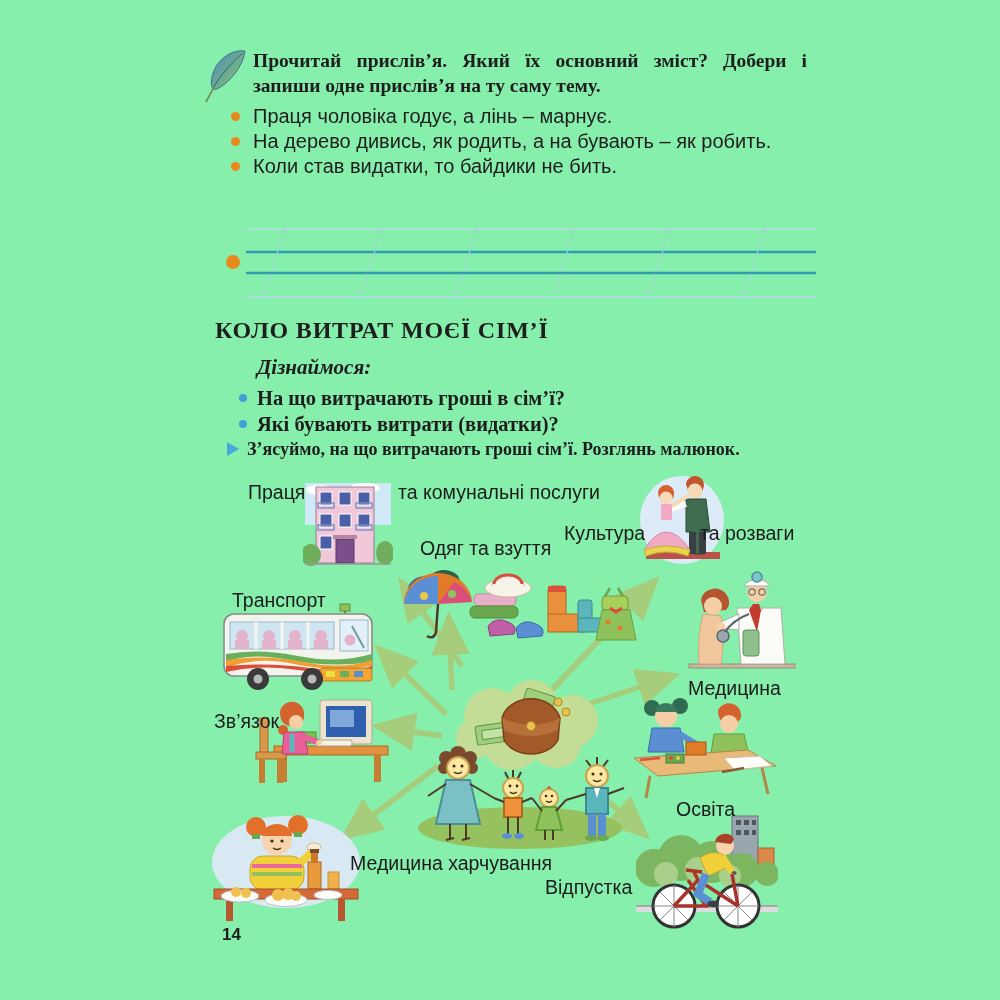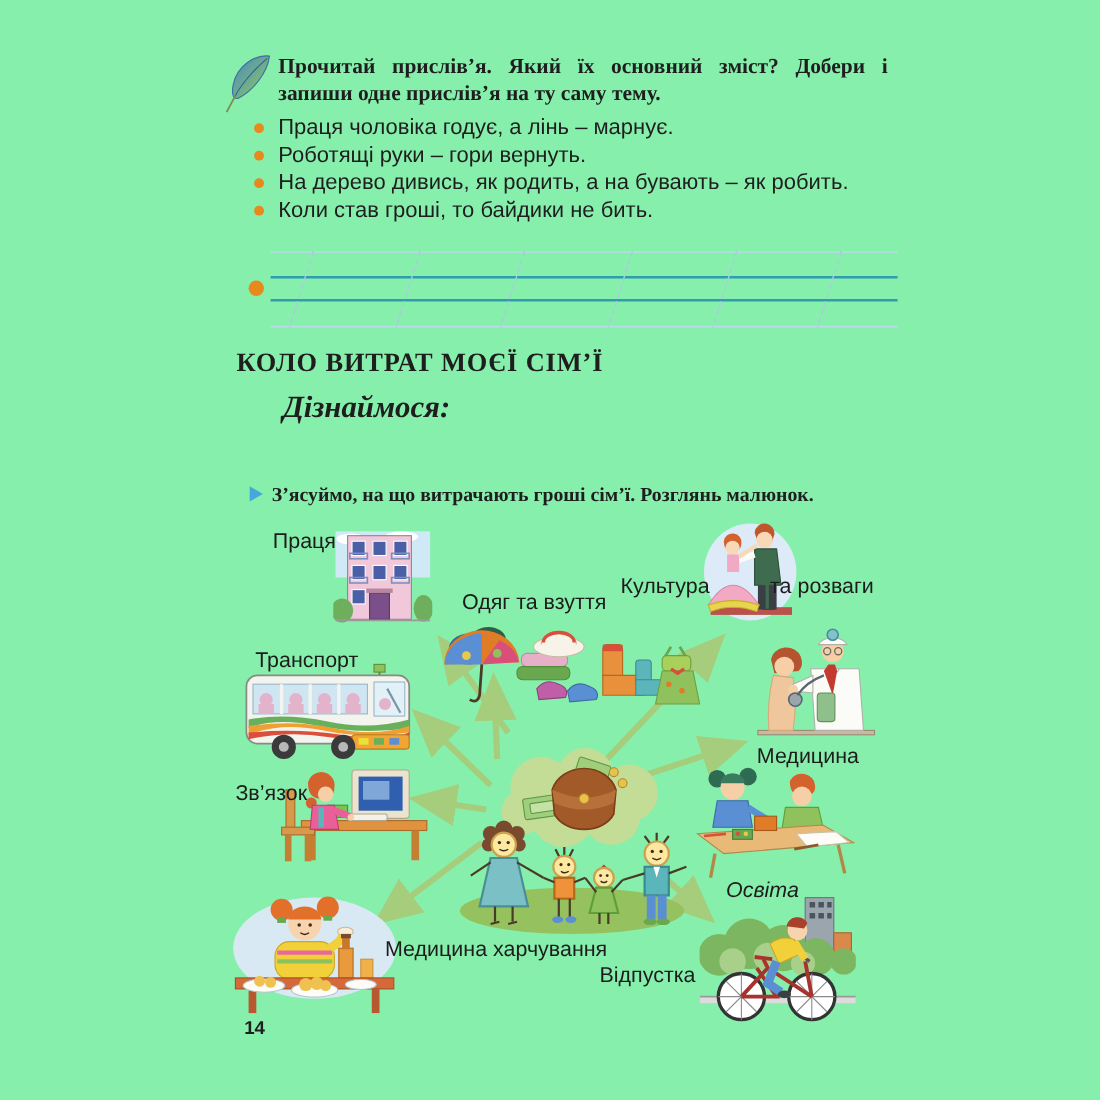--- a/index.html
+++ b/index.html
@@ -13,21 +13,21 @@
   .proverbs{left:231px;top:104px;margin:0;padding:0;list-style:none;
             font-family:"Liberation Sans",sans-serif;font-size:20px;line-height:25px;}
   .proverbs li{position:relative;padding-left:22px;white-space:nowrap;}
   .proverbs li::before{content:"";position:absolute;left:0;top:8px;width:9px;height:9px;
             border-radius:50%;background:#e8891d;}
   
   .ruled{left:224px;top:220px;}
   
   .title{left:215px;top:317px;width:600px;text-align:left;font-size:24px;font-weight:bold;
          letter-spacing:0.8px;white-space:nowrap;}
-  .sect-head{left:257px;top:355px;font-size:28px;font-weight:bold;font-style:italic;}
+  .sect-head{left:257px;top:355px;font-size:21px;font-weight:bold;font-style:italic;}
   .questions{left:239px;top:385px;margin:0;padding:0;list-style:none;
              font-size:20.5px;font-weight:bold;line-height:26px;}
   .questions li{position:relative;padding-left:18px;white-space:nowrap;}
   .questions li::before{content:"";position:absolute;left:0;top:9px;width:8px;height:8px;
              border-radius:50%;background:#3da2d8;}
   .activity{left:227px;top:439px;font-size:18px;font-weight:bold;white-space:nowrap;}
   .activity .tri{display:inline-block;width:0;height:0;border-left:12px solid #46a7da;
              border-top:7px solid transparent;border-bottom:7px solid transparent;
              margin-right:8px;position:relative;top:1px;}
   
@@ -54,43 +54,46 @@
       </defs>
     <path d="M44,4 C30,2 14,14 11,30 C9,40 12,44 16,42 C28,36 42,20 44,4 Z" fill="url(#fg)" stroke="#3f6f9f" stroke-width="1"></path>
     <path d="M42,6 C30,16 18,30 13,40" fill="none" stroke="#2f5f8f" stroke-width="1"></path>
     <path d="M13,40 L5,55" stroke="#7a8a55" stroke-width="1.6" fill="none"></path>
   </svg>
 
   <div class="abs instruction">Прочитай прислів’я. Який їх основний зміст? Добери і запиши одне прислів’я на ту саму тему.</div>
 
   <ul class="abs proverbs">
     <li><span>Праця чоловіка годує, а лінь – марнує.</span></li>
-    <li><span>Роботящі руки – гори вернуть.</span></li>
     <li><span>На дерево дивись, як родить, а на бувають – як робить.</span></li>
-    <li><span>Коли став гроші, то байдики не бить.</span></li>
+    <li><span>Коли став видатки, то байдики не бить.</span></li>
   </ul>
 
   <svg class="abs ruled" width="596" height="84" viewBox="0 0 596 84">
     <circle cx="9" cy="42" r="7" fill="#e8891d"></circle>
     <line x1="22" y1="9" x2="592" y2="9" stroke="#b9d9e8" stroke-width="1.6"></line>
     <line x1="22" y1="32" x2="592" y2="32" stroke="#2f9cb0" stroke-width="2.4"></line>
     <line x1="22" y1="53" x2="592" y2="53" stroke="#2f9cb0" stroke-width="2.4"></line>
     <line x1="22" y1="77" x2="592" y2="77" stroke="#b9d9e8" stroke-width="1.6"></line>
     <g stroke="#a9cbdc" stroke-width="1.3" stroke-dasharray="5 3">
       <line x1="61" y1="8" x2="39" y2="78"></line>
         <line x1="158" y1="8" x2="136" y2="78"></line>
       <line x1="253" y1="8" x2="231" y2="78"></line>
         <line x1="351" y1="8" x2="329" y2="78"></line>
       <line x1="446" y1="8" x2="424" y2="78"></line>
         <line x1="541" y1="8" x2="519" y2="78"></line>
     </g>
   </svg>
 
   <div class="abs title">КОЛО ВИТРАТ МОЄЇ СІМ’Ї</div>
   <div class="abs sect-head">Дізнаймося:</div>
+  <ul class="abs questions">
+    <li><span>На що витрачають гроші в сім’ї?</span></li>
+    <li><span>Які бувають витрати (видатки)?</span></li>
+  </ul>
   <div class="abs activity">
     <span class="tri"></span><span>З’ясуймо, на що витрачають гроші сім’ї. Розглянь малюнок.</span>
   </div>
 
   <svg class="abs arrows" width="1000" height="1000" viewBox="0 0 1000 1000">
     <defs>
         <marker id="ah" markerWidth="9" markerHeight="8" refX="6" refY="3.5" orient="auto">
       <path d="M0,0 L8,3.5 L0,7 Z" fill="#a6cd7b"></path>
         </marker>
       </defs>
@@ -100,27 +103,28 @@
       <line x1="548" y1="694" x2="652" y2="584"></line>
       <line x1="558" y1="714" x2="670" y2="677"></line>
       <line x1="446" y1="714" x2="382" y2="652"></line>
       <line x1="442" y1="736" x2="382" y2="727"></line>
       <line x1="438" y1="766" x2="348" y2="834"></line>
       <line x1="598" y1="792" x2="642" y2="832"></line>
     </g>
   </svg>
 
   <div class="abs lbl" style="left:248px;top:481px;">Праця</div>
+  <div class="abs lbl" style="left:398px;top:481px;">та комунальні послуги</div>
   <div class="abs lbl" style="left:420px;top:537px;">Одяг та взуття</div>
   <div class="abs lbl" style="left:564px;top:522px;">Культура</div>
   <div class="abs lbl" style="left:700px;top:522px;">та розваги</div>
   <div class="abs lbl" style="left:232px;top:589px;">Транспорт</div>
   <div class="abs lbl" style="left:688px;top:677px;">Медицина</div>
   <div class="abs lbl" style="left:214px;top:710px;text-align:center;">Зв’язок</div>
-  <div class="abs lbl" style="left:660px;top:798px;font-style:italic;">Освіта</div>
+  <div class="abs lbl" style="left:676px;top:798px;">Освіта</div>
   <div class="abs lbl" style="left:350px;top:852px;">Медицина харчування</div>
   <div class="abs lbl" style="left:545px;top:876px;">Відпустка</div>
 
   <svg class="abs ill" style="left:303px;top:481px;" width="90" height="88" viewBox="0 0 90 88">
     <rect x="2" y="2" width="86" height="42" fill="#cfe9f6"></rect>
     <ellipse cx="16" cy="9" rx="13" ry="5" fill="#ffffff"></ellipse>
       <ellipse cx="62" cy="7" rx="15" ry="5" fill="#ffffff"></ellipse>
     <rect x="13" y="6" width="58" height="76" fill="#f0c8da" stroke="#9b7f92"></rect>
     <g fill="#4a5fa5" stroke="#ffffff" stroke-width="1">
       <rect x="17" y="11" width="12" height="13"></rect>

